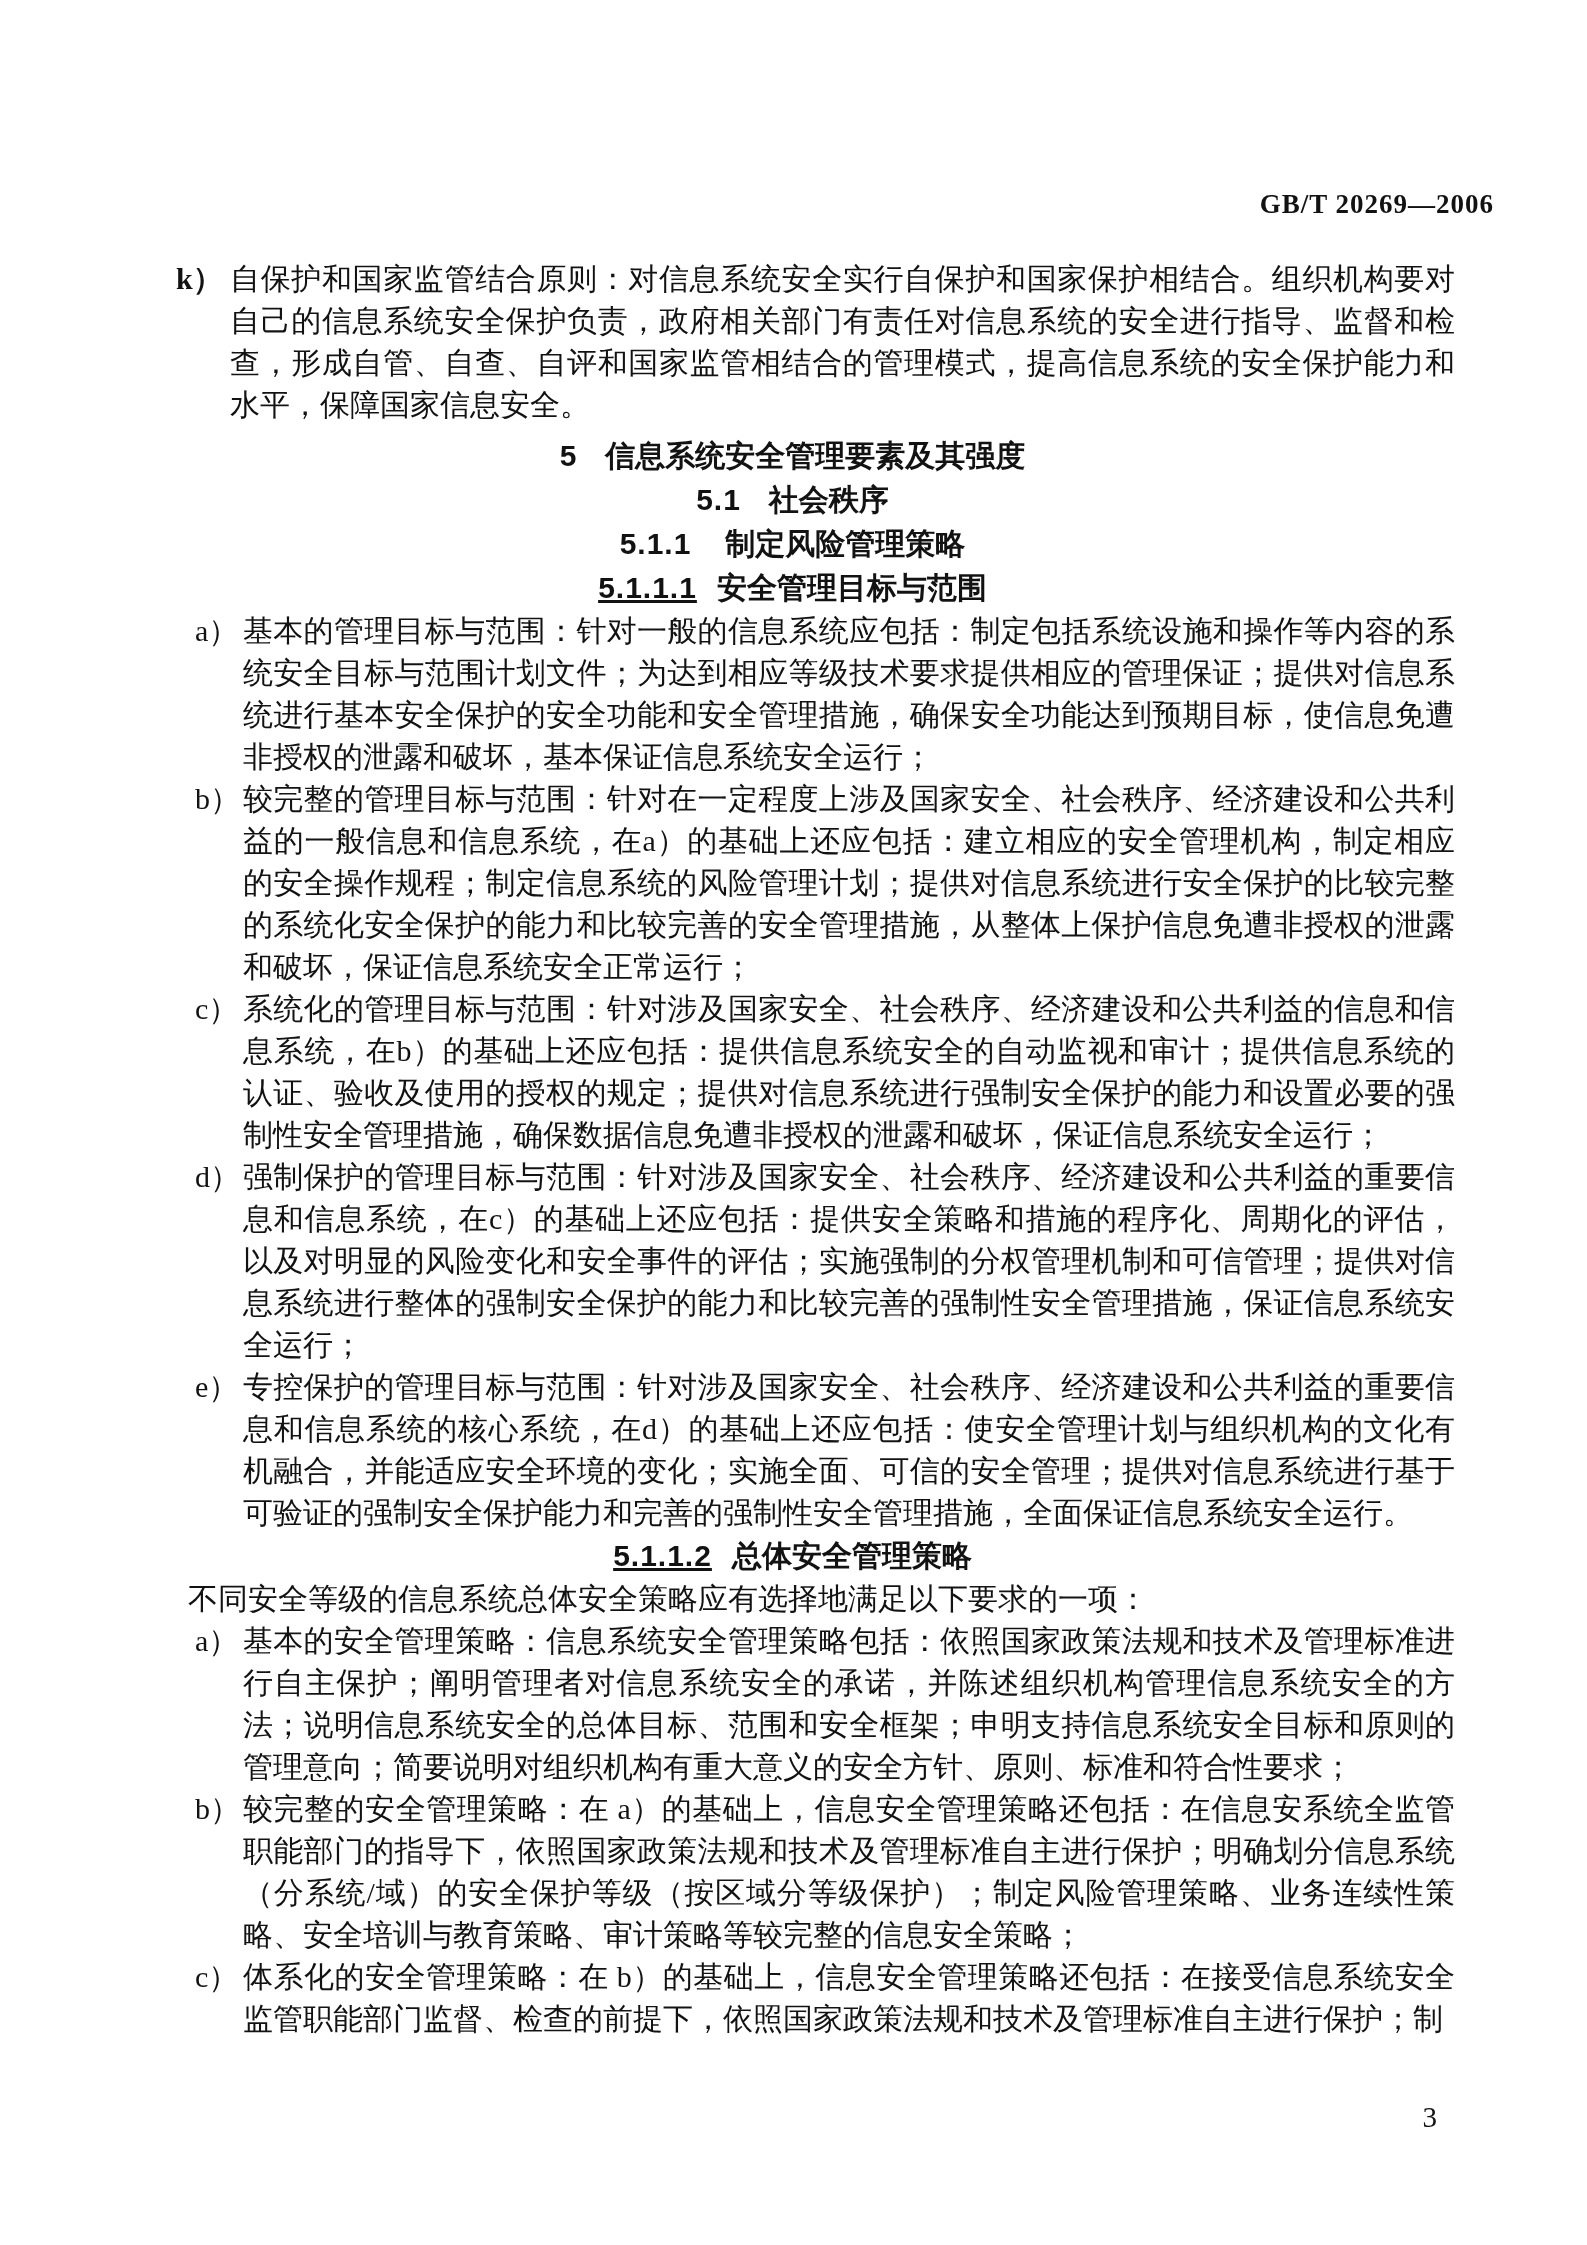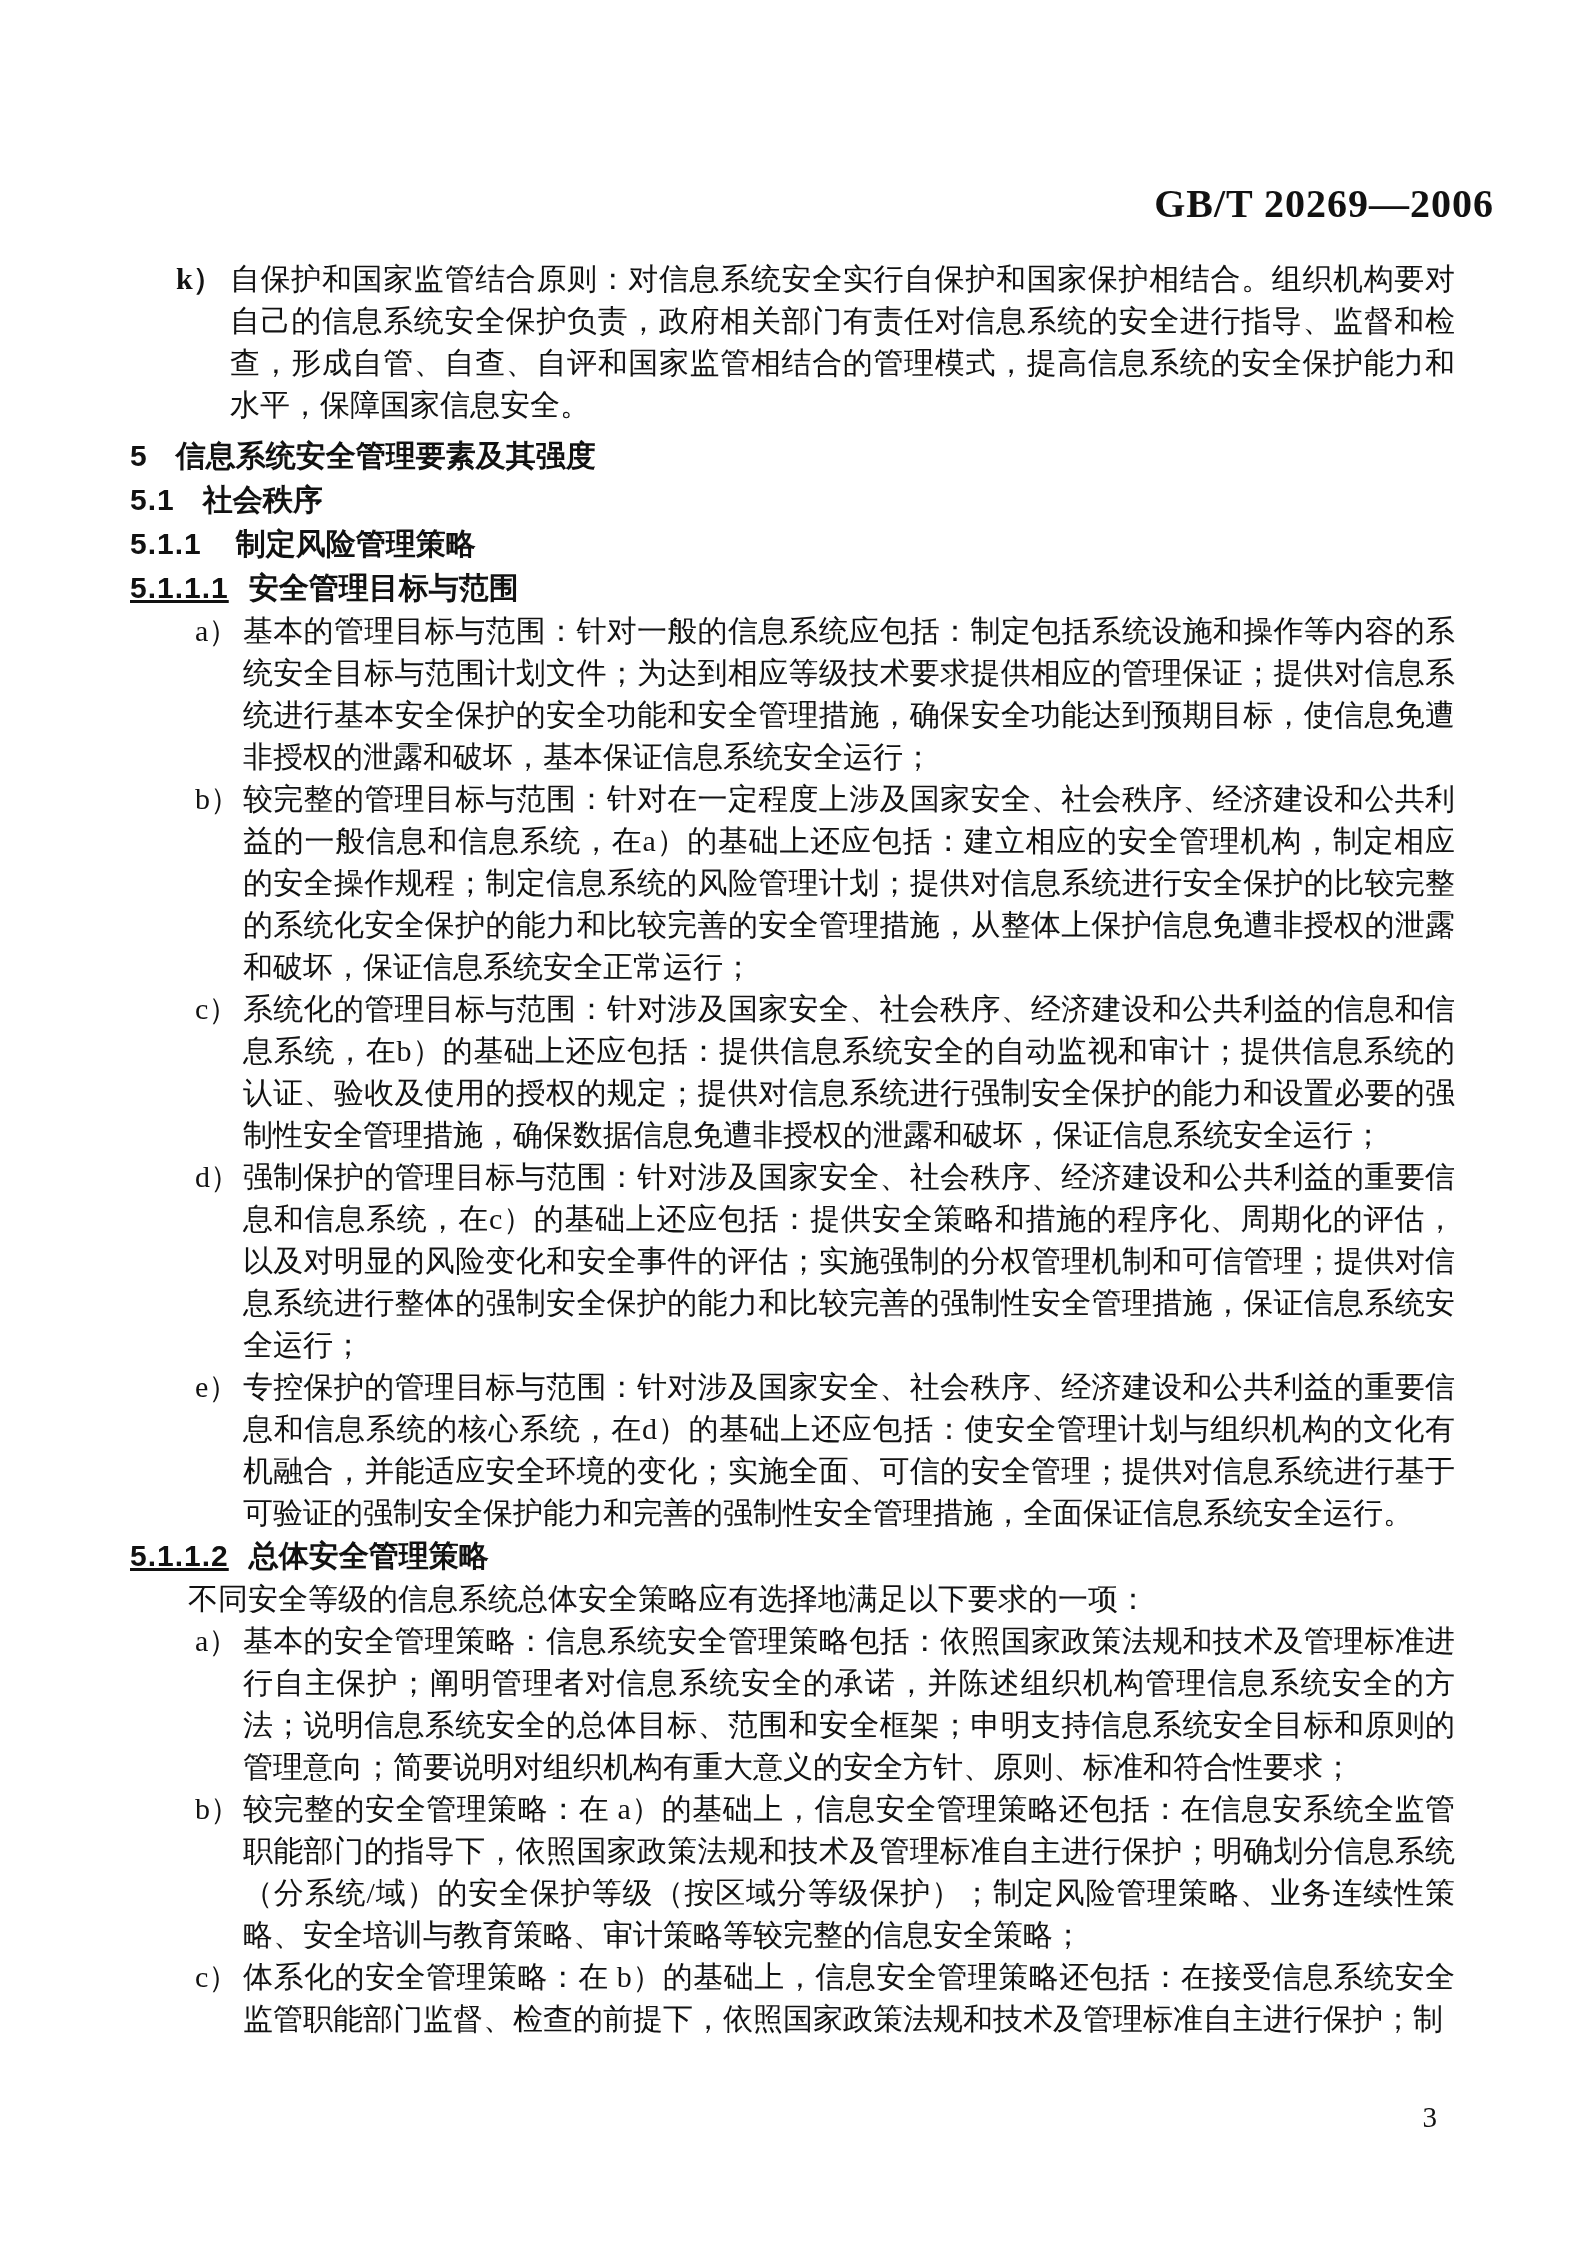--- a/index.html
+++ b/index.html
@@ -13,21 +13,21 @@
     font-size: 30px;
     line-height: 42px;
     overflow: hidden;
   }
   .header {
     position: absolute;
     top: 186px;
     right: 93px;
     font-family: "Liberation Serif", "DejaVu Serif", serif;
     font-weight: bold;
-    font-size: 40px;
+    font-size: 27px;
     line-height: 36px;
     letter-spacing: 1px;
   }
   .content {
     position: absolute;
     left: 130px;
     right: 132px;
     top: 258px;
     text-align: justify;
   }
@@ -44,21 +44,21 @@
     white-space: nowrap;
   }
   .k-item { margin-bottom: 8px; padding-left: 100px; }
   .k-item .label { left: 46px; font-weight: bold; }
   
   .heading {
     font-family: "Liberation Sans", "DejaVu Sans", sans-serif;
     font-weight: bold;
     font-size: 30px;
     line-height: 44px;
-    text-align: left;
+    text-align: center;
   }
   .heading .hnum { display: inline-block; letter-spacing: 1px; }
   .h-l1 .hnum { margin-right: 28px; }
   .h-l2 .hnum { margin-right: 28px; }
   .h-l3 .hnum { margin-right: 34px; }
   .h-l4 .hnum { margin-right: 20px; text-decoration: underline; }
   .intro { text-indent: 58px; }
   .page-number {
     position: absolute;
     top: 2096px;

